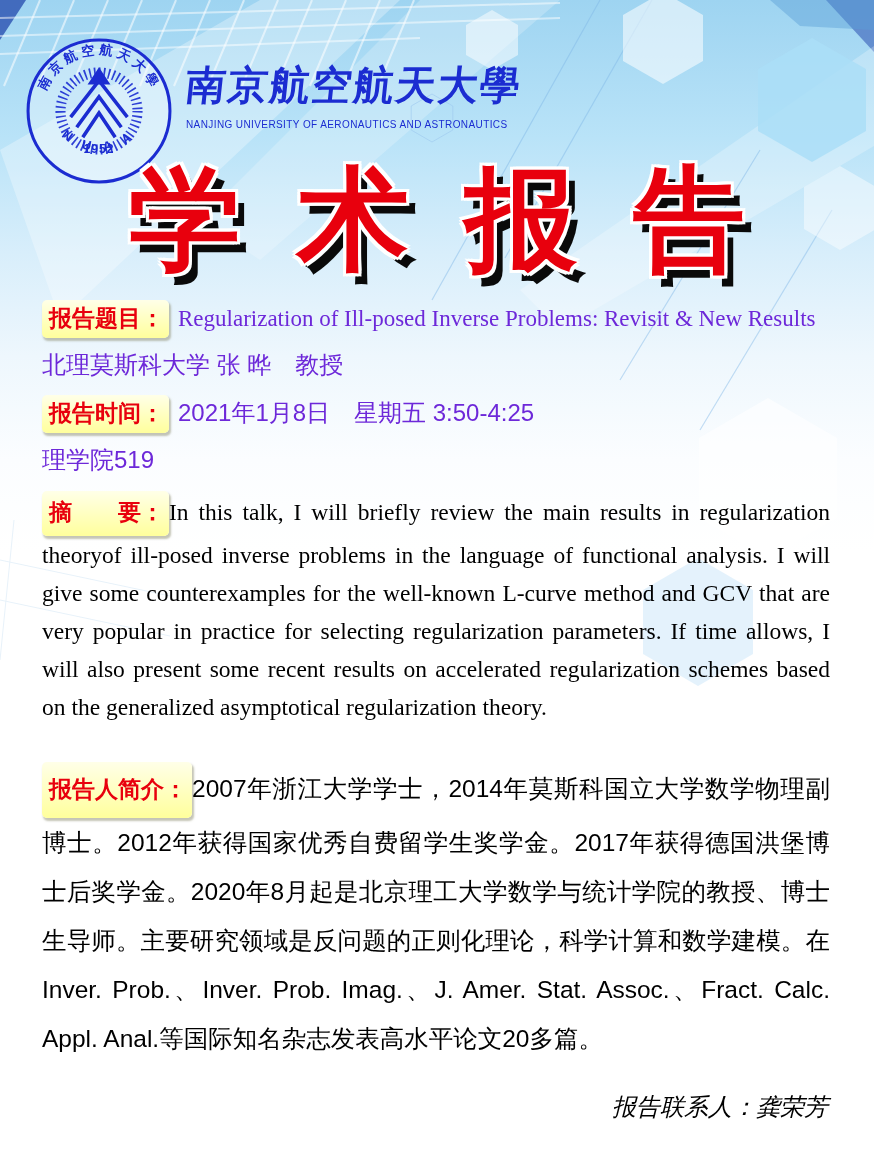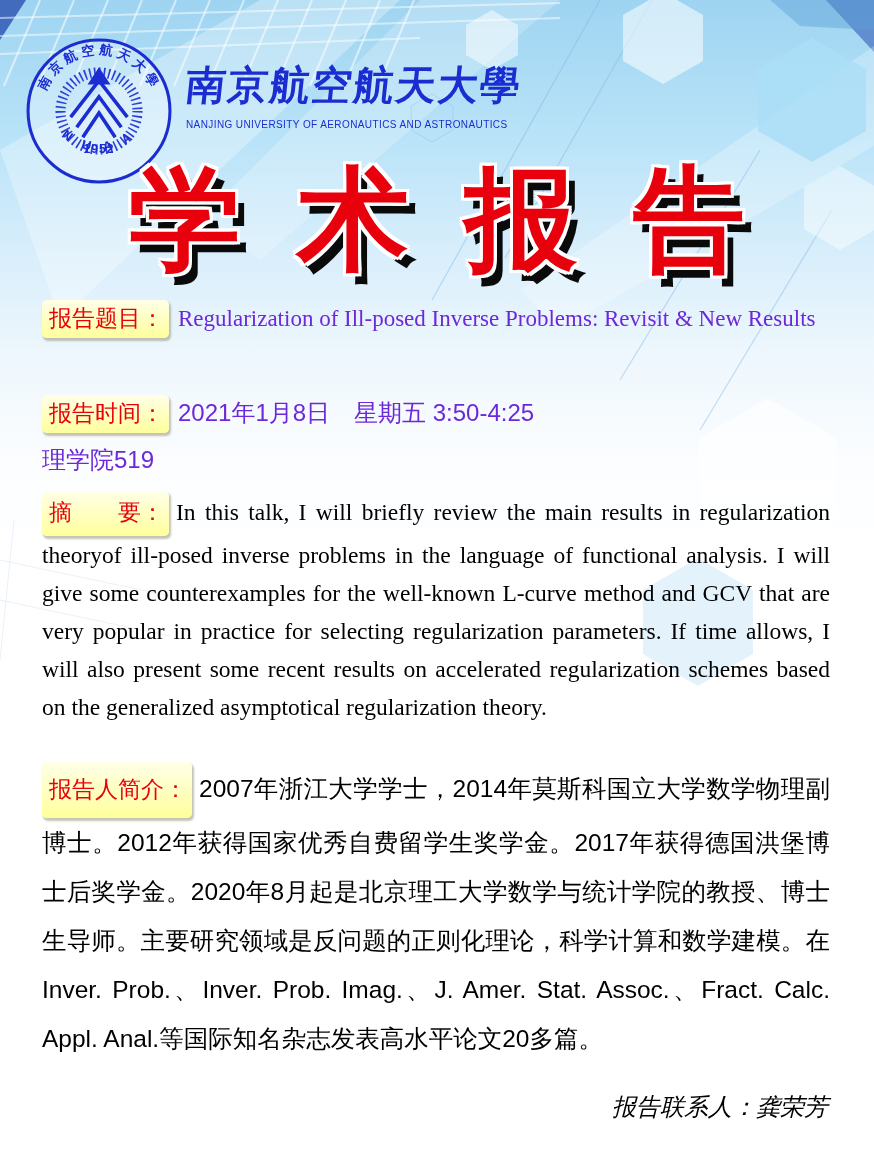--- a/index.html
+++ b/index.html
@@ -27,28 +27,28 @@
       -3px 3px 0 #fff, 0 3px 0 #fff, 3px 3px 0 #fff,
       9px 11px 0 #0a0a0a;
   }
 
   
   .content{top:300px;left:42px;right:44px;}
   .field-row{display:flex;align-items:baseline;gap:9px;margin-bottom:11px;min-height:35px;}
   .hl{
     display:inline-block;white-space:pre;
     background:linear-gradient(180deg,#ffffe8 0%,#ffffbe 55%,#ffff9c 100%);
-    color:#e8000d;font-weight:normal;font-size:23px;
+    color:#e8000d;font-weight:bold;font-size:23px;
     padding:3px 5px 4px 7px;border-radius:5px;
     box-shadow:1.5px 2.5px 2px rgba(140,140,110,.5);
   }
   .fv{font-size:24px;color:#6d28d9;white-space:pre;}
   .fv.serif{font-family:"Liberation Serif","DejaVu Serif",serif;font-size:23px;}
   .para{margin:12px 0 0 0;text-align:justify;color:#000;}
-  .para .hl{margin-right:7px;}
+  .para .hl{}
   .abstract{font-family:"Liberation Serif","DejaVu Serif",serif;font-size:23.5px;line-height:38px;}
   .bio{font-size:24.5px;line-height:49px;margin-top:36px;}
   .footer-line{margin-top:28px;text-align:right;font-size:24px;color:#000;padding-right:2px;font-style:italic;}
 </style>
 </head>
 <body>
 
 <svg class="bg-decor" width="874" height="1149" viewBox="0 0 874 1149">
 
   <polygon points="0,0 26,0 0,40" fill="#2b50b0" opacity="0.8"></polygon>
@@ -137,20 +137,21 @@
 </div>
 
 <div class="layer content">
 
   <div class="field-row">
     <span class="hl">报告题目：</span>
     <span class="fv serif">Regularization of Ill-posed Inverse Problems: Revisit &amp; New Results</span>
   </div>
 
   <div class="field-row">
+    <span class="fv">北理莫斯科大学 张 晔　教授</span>
   </div>
 
   <div class="field-row">
     <span class="hl">报告时间：</span>
     <span class="fv">2021年1月8日　星期五 3:50-4:25</span>
   </div>
 
   <div class="field-row">
     <span class="fv">理学院519</span>
   </div>

